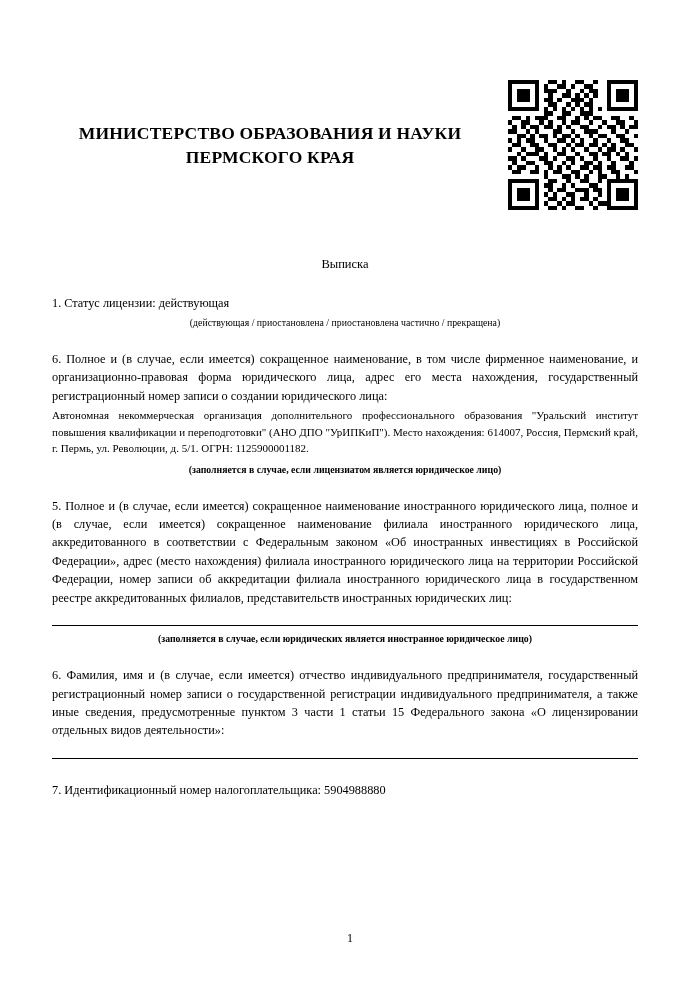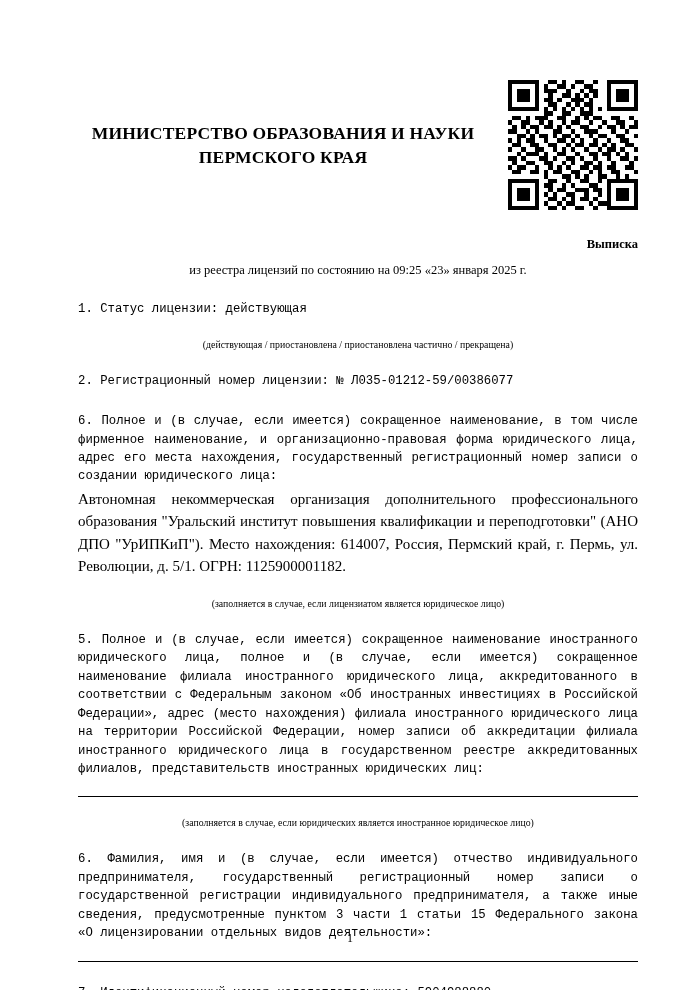--- a/index.html
+++ b/index.html
@@ -13,21 +13,21 @@
     position: relative;
     font-family: "Liberation Serif", serif;
     color: #000000;
     overflow: hidden;
   }
   .page {
     position: relative;
     width: 700px;
     height: 990px;
     box-sizing: border-box;
-    padding: 60px 62px 20px 78px;
+    padding: 60px 62px 20px 52px;
   }
   .qr {
     position: absolute;
     top: 80px;
     right: 62px;
     width: 130px;
     height: 130px;
   }
   .qr svg { display: block; }
   .header-block {
@@ -39,45 +39,43 @@
     font-weight: bold;
     font-size: 17.5px;
     line-height: 1.35;
     letter-spacing: 0.2px;
   }
   .org-sub {
     font-size: 10.5px;
     margin-top: 10px;
   }
   .doc-type {
-    text-align: right;
+    text-align: center;
     font-size: 12.5px;
-    margin-top: 68px;
-    font-weight: bold;
+    margin-top: 88px;
   }
   .doc-sub {
     text-align: center;
     font-size: 12.5px;
     margin-top: 11px;
   }
   .section {
     font-size: 12.3px;
     text-align: justify;
     line-height: 1.5;
     margin-top: 22px;
-    font-family: Liberation Mono, monospace;
   }
   .hint {
     text-align: center;
     font-size: 9.8px;
-    margin-top: 20px;
-  }
-  .hint.wide { margin-top: 20px; }
+    margin-top: 4px;
+  }
+  .hint.wide { margin-top: 7px; font-weight: bold; }
   .body-text {
-    font-size: 15px;
+    font-size: 11px;
     text-align: justify;
     line-height: 1.5;
     margin-top: 2px;
   }
   .rule {
     border: none;
     border-top: 1px solid #000;
     margin: 18px 0 0 0;
     height: 0;
   }
@@ -359,26 +357,24 @@
           <rect x="22" y="28" width="7" height="1"></rect>
       </g>
     </svg>
   </div>
 
   <div class="header-block">
     <div class="org-title">МИНИСТЕРСТВО ОБРАЗОВАНИЯ И НАУКИ ПЕРМСКОГО КРАЯ</div>
   </div>
 
   <div class="doc-type">Выписка</div>
-  <div class="doc-sub">из реестра лицензий по состоянию на 09:25 «23» января 2025 г.</div>
 
   <div class="section">1. Статус лицензии: действующая</div>
   <div class="hint">(действующая / приостановлена / приостановлена частично / прекращена)</div>
 
-  <div class="section">2. Регистрационный номер лицензии: № Л035-01212-59/00386077</div>
 
 
   <div class="section">6. Полное и (в случае, если имеется) сокращенное наименование, в том числе фирменное наименование, и организационно-правовая форма юридического лица, адрес его места нахождения, государственный регистрационный номер записи о создании юридического лица:</div>
   <div class="body-text">Автономная некоммерческая организация дополнительного профессионального образования "Уральский институт повышения квалификации и переподготовки" (АНО ДПО "УрИПКиП"). Место нахождения: 614007, Россия, Пермский край, г. Пермь, ул. Революции, д. 5/1. ОГРН: 1125900001182.</div>
   <div class="hint wide">(заполняется в случае, если лицензиатом является юридическое лицо)</div>
 
   <div class="section">5. Полное и (в случае, если имеется) сокращенное наименование иностранного юридического лица, полное и (в случае, если имеется) сокращенное наименование филиала иностранного юридического лица, аккредитованного в соответствии с Федеральным законом «Об иностранных инвестициях в Российской Федерации», адрес (место нахождения) филиала иностранного юридического лица на территории Российской Федерации, номер записи об аккредитации филиала иностранного юридического лица в государственном реестре аккредитованных филиалов, представительств иностранных юридических лиц:</div>
   <hr class="rule">
   <div class="hint wide">(заполняется в случае, если юридических является иностранное юридическое лицо)</div>
 

